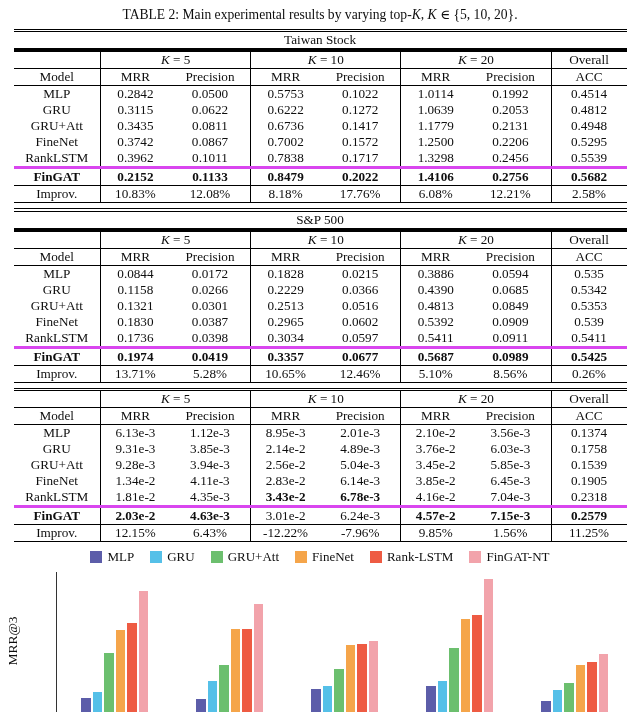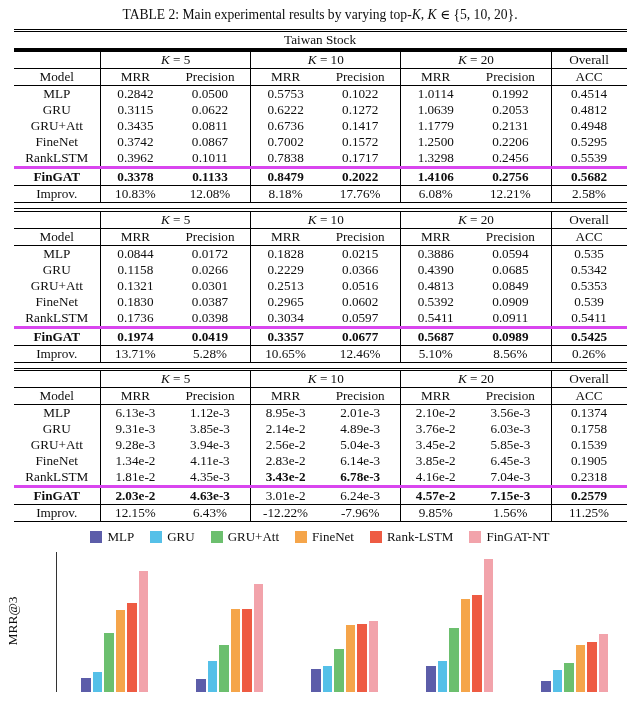--- a/index.html
+++ b/index.html
@@ -128,21 +128,21 @@
               <td class="gl">0.3962</td>
               <td>0.1011</td>
               <td class="gl">0.7838</td>
               <td>0.1717</td>
               <td class="gl">1.3298</td>
               <td>0.2456</td>
               <td class="gl">0.5539</td>
             </tr>
             <tr class="boxed">
               <td class="b">FinGAT</td>
-              <td class="gl b">0.3378</td>
+              <td class="gl b">0.2152</td>
               <td class="b">0.1133</td>
               <td class="gl b">0.8479</td>
               <td class="b">0.2022</td>
               <td class="gl b">1.4106</td>
               <td class="b">0.2756</td>
               <td class="gl b">0.5682</td>
             </tr>
             <tr>
               <td>Improv.</td>
               <td class="gl">10.83%</td>
@@ -162,20 +162,23 @@
             <col style="width: 14.2%;">
             <col style="width: 11.3%;">
             <col style="width: 13.2%;">
             <col style="width: 11.3%;">
             <col style="width: 13.2%;">
             <col style="width: 11.3%;">
             <col style="width: 13.2%;">
             <col style="width: 12.3%;">
           </colgroup>
           <tbody>
+            <tr>
+              <td class="title-cell" colspan="8">S&amp;P 500</td>
+            </tr>
             <tr class="hdr">
               <td></td>
               <td class="gl" colspan="2"><span class="it">K</span><span> = 5</span></td>
               <td class="gl" colspan="2"><span class="it">K</span><span> = 10</span></td>
               <td class="gl" colspan="2"><span class="it">K</span><span> = 20</span></td>
               <td class="gl">Overall</td>
             </tr>
             <tr class="hdr">
               <td>Model</td>
               <td class="gl">MRR</td>

